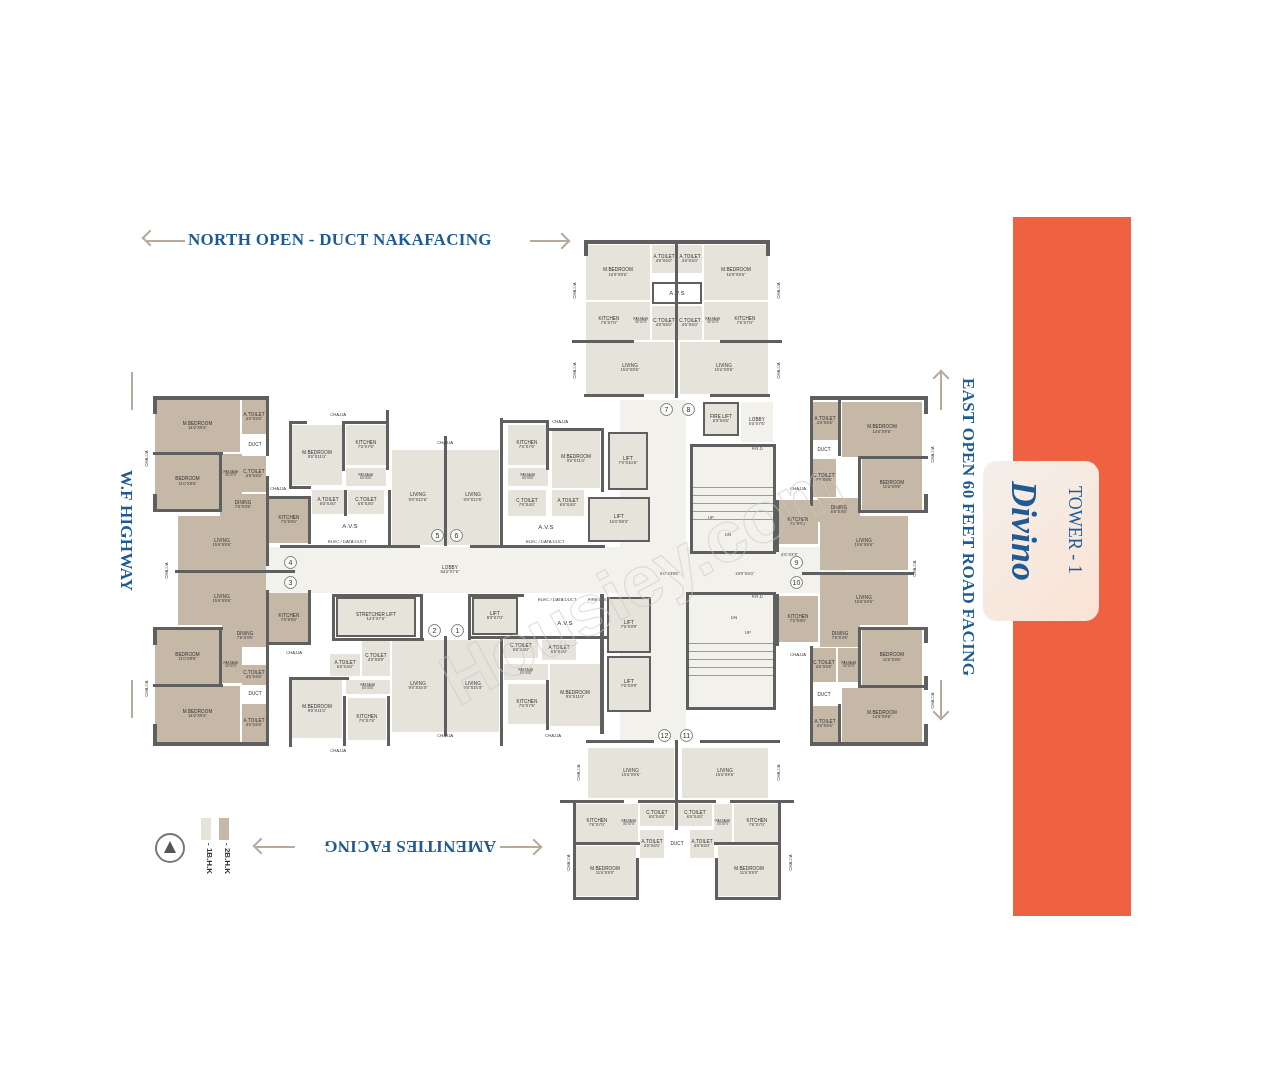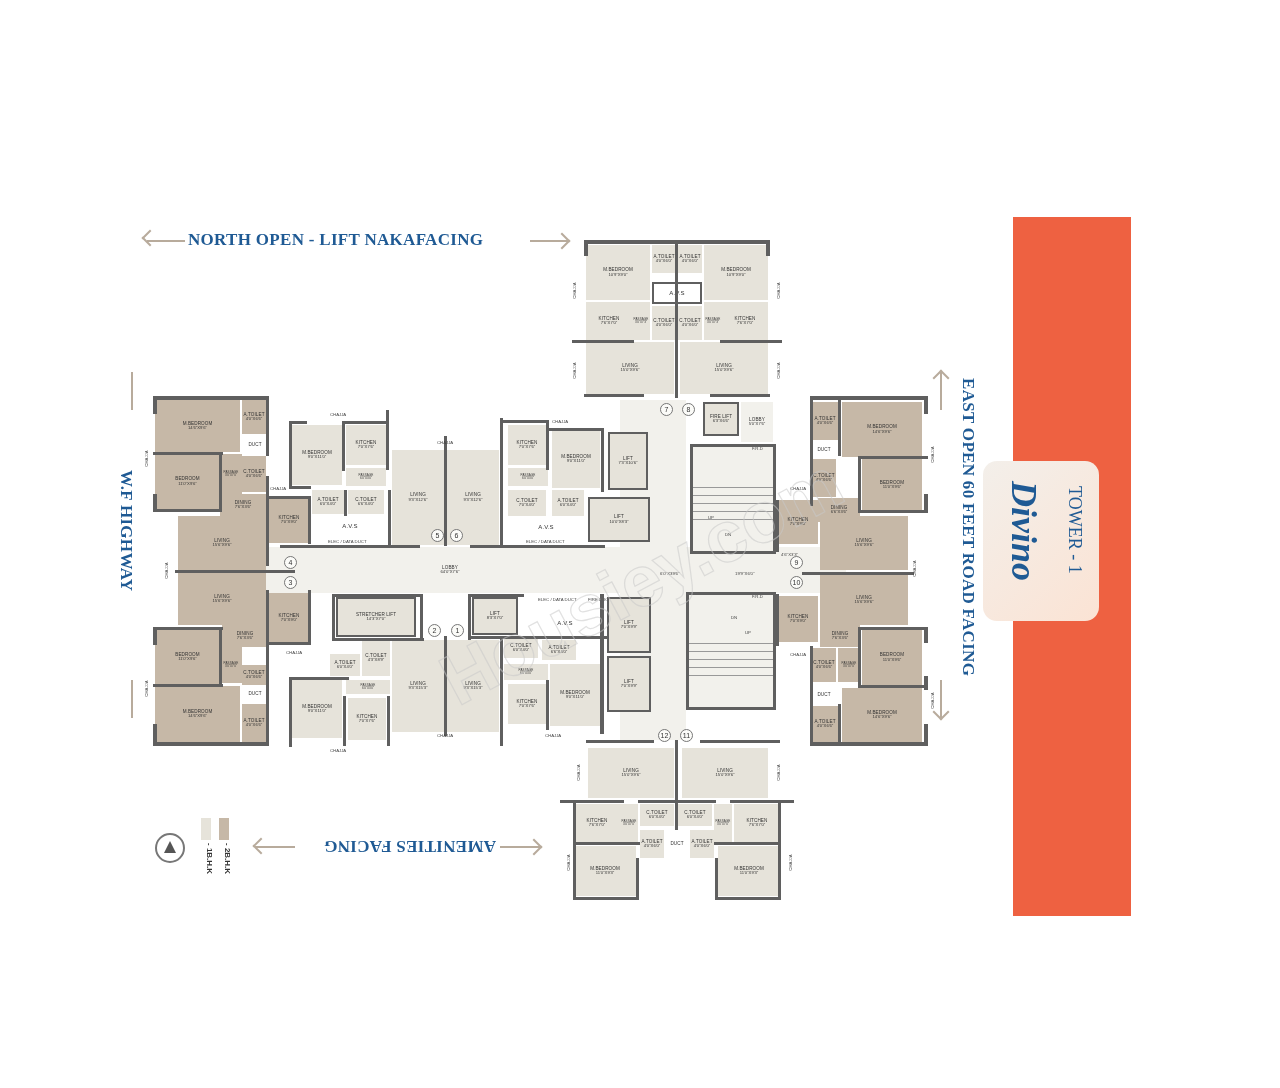--- a/index.html
+++ b/index.html
@@ -25,21 +25,21 @@
 <body>
 
 <div class="abs" style="left:1013px;top:217px;width:118px;height:699px;background:#ee6141;"></div>
 <div class="abs" style="left:983px;top:461px;width:116px;height:160px;border-radius:14px;background:linear-gradient(135deg,#f3efea 0%,#fbe3d4 100%);">
   <div class="abs" style="left:60px;top:72px;width:110px;transform:rotate(90deg);transform-origin:0 0;left:102px;top:25px;font-family:'Liberation Serif',serif;font-size:18px;color:#1f5a94;white-space:nowrap;">TOWER - 1</div>
   <div class="abs" style="left:62px;top:20px;transform:rotate(90deg);transform-origin:0 0;font-family:'Liberation Serif',serif;font-style:italic;font-weight:bold;font-size:36px;color:#1f5a94;white-space:nowrap;">Divino</div>
 </div>
 
 <div class="arrow-line" style="left:147px;top:240px;width:38px;height:2px;"></div>
 <div class="abs" style="left:144px;top:232px;width:10px;height:10px;border-left:2px solid #b8ab9c;border-bottom:2px solid #b8ab9c;transform:rotate(45deg);"></div>
-<div class="facing" style="left:188px;top:230px;">NORTH OPEN - LIFT NAKAFACING</div>
+<div class="facing" style="left:188px;top:230px;">NORTH OPEN - DUCT NAKAFACING</div>
 <div class="arrow-line" style="left:530px;top:240px;width:38px;height:2px;"></div>
 <div class="abs" style="left:556px;top:235px;width:10px;height:10px;border-right:2px solid #b8ab9c;border-top:2px solid #b8ab9c;transform:rotate(45deg);"></div>
 
 <div class="facing" style="left:136px;top:470px;transform:rotate(90deg);transform-origin:0 0;">W.F HIGHWAY</div>
 <div class="arrow-line" style="left:131px;top:372px;width:2px;height:38px;"></div>
 <div class="arrow-line" style="left:131px;top:680px;width:2px;height:38px;"></div>
 
 <div class="facing" style="left:978px;top:378px;transform:rotate(90deg);transform-origin:0 0;">EAST OPEN   60 FEET ROAD FACING</div>
 <div class="arrow-line" style="left:940px;top:372px;width:2px;height:38px;"></div>
 <div class="abs" style="left:935px;top:372px;width:10px;height:10px;border-left:2px solid #b8ab9c;border-top:2px solid #b8ab9c;transform:rotate(45deg);"></div>

